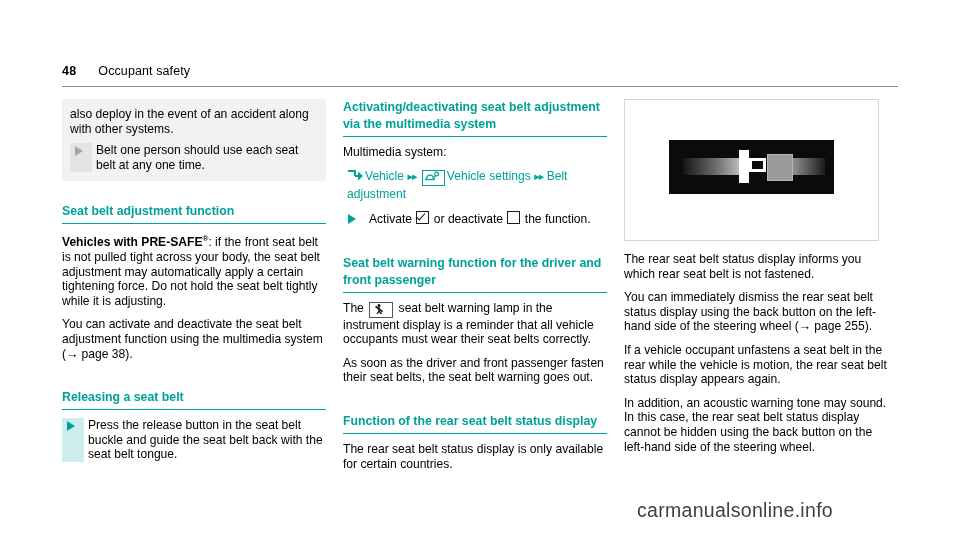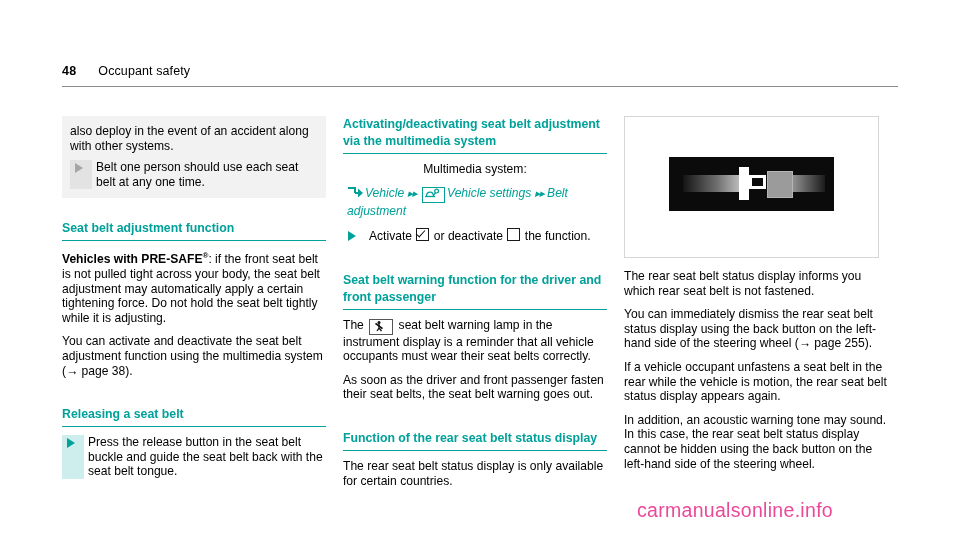--- a/index.html
+++ b/index.html
@@ -35,37 +35,37 @@
   .page-chapter {
     font-size: 12.5px;
     margin-left: 22px;
     letter-spacing: .1px;
   }
 
   
   .columns {
     position: absolute;
     left: 62px;
-    top: 116px;
+    top: 99px;
     width: 836px;
     display: flex;
     gap: 17px;
   }
   .col {
     width: 264px;
     position: relative;
   }
 
   
   p {
     margin: 0 0 9px 0;
     font-size: 12.1px;
     line-height: 14.6px;
   }
-  p.tight { margin-bottom: 8px; text-align: center; }
+  p.tight { margin-bottom: 8px; }
 
   
   .sec-head {
     color: #00a19a;
     font-weight: bold;
     font-size: 12.3px;
     line-height: 17px;
     border-bottom: 1.3px solid #00a19a;
     padding-bottom: 3px;
     margin: 0 0 8px 0;
@@ -154,21 +154,20 @@
 
   .sup { font-size: 8px; vertical-align: super; }
 
   
   .mm-path {
     color: #00a19a;
     font-size: 12.1px;
     line-height: 16.5px;
     margin: 0 0 9px 0;
     padding-left: 4px;
-    font-style: italic;
   }
   .mm-path .dblarrow { font-size: 11px; letter-spacing: -1px; }
 
   .icon-turn {
     display: inline-block;
     width: 17px;
     height: 11px;
     vertical-align: -1px;
     margin-right: 1px;
   }
@@ -273,21 +272,21 @@
     height: 14px;
     border: 3px solid #ffffff;
     box-sizing: border-box;
   }
 
   .watermark {
     position: absolute;
     left: 637px;
     top: 499px;
     font-size: 19.5px;
-    color: #ec4899;
+    color: #404040;
     letter-spacing: .3px;
     font-family: "Liberation Sans", sans-serif;
     text-align: center;
   }
 </style>
 </head>
 <body>
 
 <div class="page-header">
   <span class="page-number">48</span>

